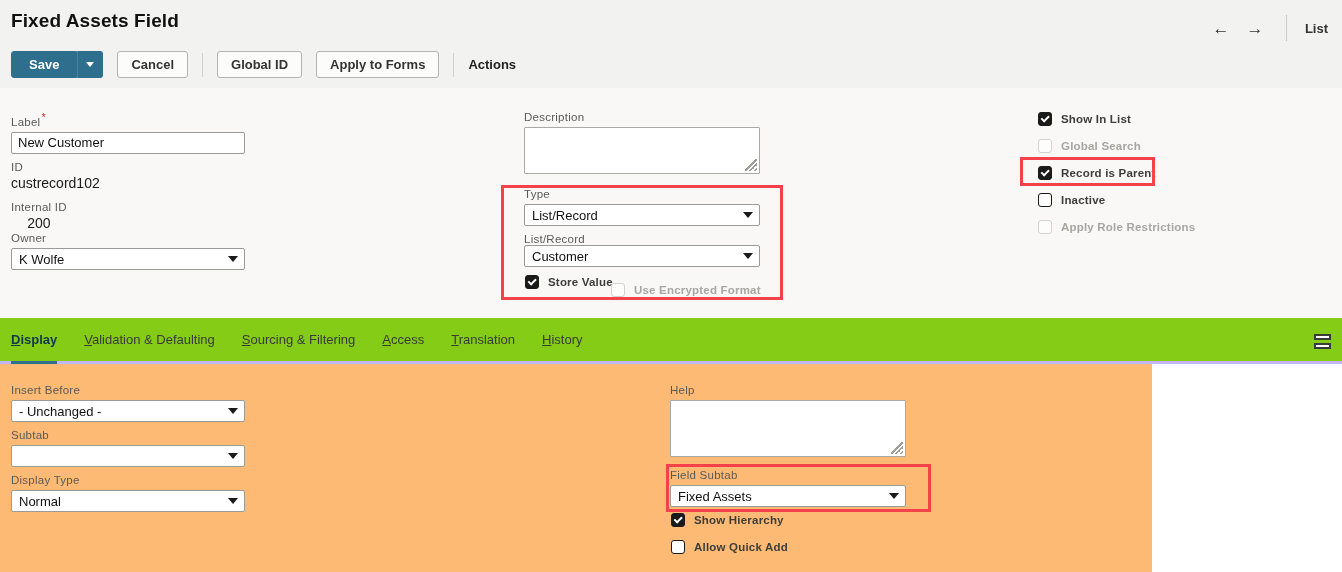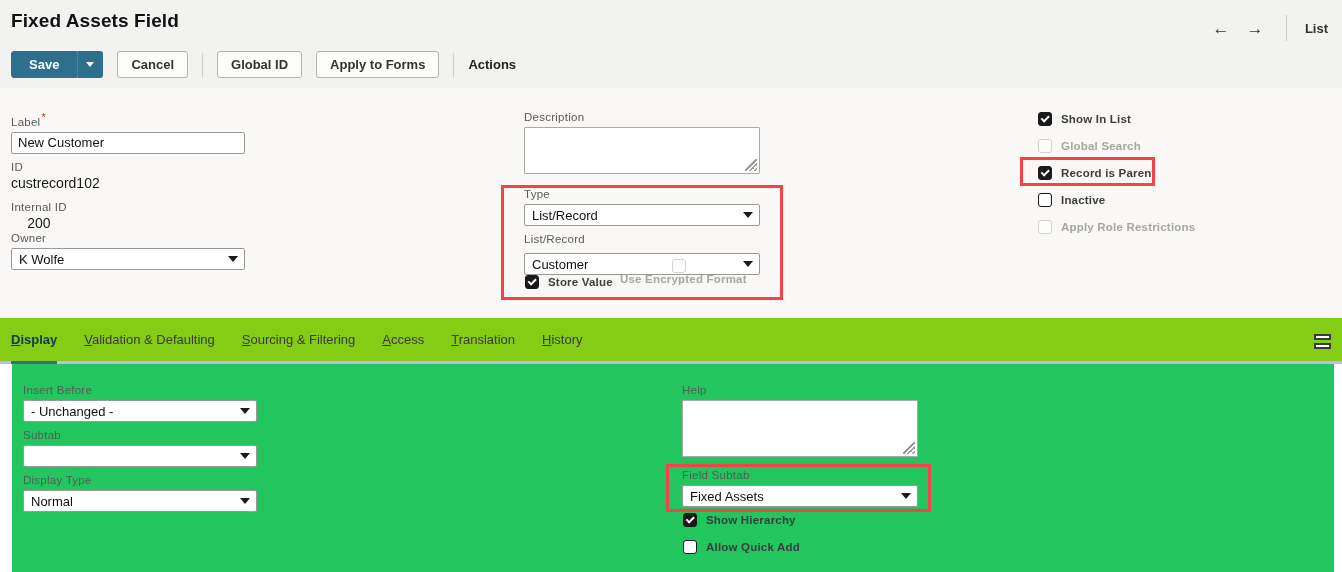--- a/index.html
+++ b/index.html
@@ -114,21 +114,21 @@
   .tab .u { text-decoration:underline; }
   .tab.active { color:#12384d; font-weight:bold; }
   .tab.active .bar { position:absolute; left:0; right:0; bottom:0; height:3px; background:#2e6f8e; }
   .layout-icon {
     position:absolute; right:11px; top:16px; width:17px; height:15px; cursor:pointer;
     display:flex; flex-direction:column; justify-content:space-between;
   }
   .layout-icon span { display:block; height:6px; border:2px solid #3a3a38; background:#fff; }
 
   
-  .lower { position:absolute; left:0; top:364px; width:1322px; height:208px; background:#22c55e;margin-left:12px; }
+  .lower { position:absolute; left:0; top:364px; width:1152px; height:208px; background:#fdba74; }
 </style>
 </head>
 <body>
 
 <div id="app">
 
   <div class="header">
     <div class="page-title">Fixed Assets Field</div>
 
     <div class="nav-right">
@@ -189,34 +189,34 @@
     <div style="position:absolute;left:524px;top:100px;width:236px;">
       <div class="fld-label">Type</div>
       <div class="selectbox" style="margin-top:4px;">
         <span>List/Record</span>
         <span class="caret-dark"></span>
       </div>
     </div>
 
     <div style="position:absolute;left:524px;top:145px;width:236px;">
       <div class="fld-label">List/Record</div>
-      <div class="selectbox" style="margin-top:8px;text-align:center;">
+      <div class="selectbox" style="margin-top:0;text-align:center;">
         <span>Customer</span>
         <span class="caret-dark"></span>
       </div>
     </div>
 
     <div class="cb-row" style="position:absolute;left:525px;top:187px;">
       <span class="cb on">
           <span class="tick"></span>
         </span>
       <span class="cb-lbl">Store Value</span>
     </div>
 
-    <div class="cb-row" style="position:absolute;left:611px;top:171px;flex-direction:column;">
+    <div class="cb-row" style="position:absolute;left:611px;top:195px;">
       <span class="cb dis"></span>
       <span class="cb-lbl dis">Use Encrypted Format</span>
     </div>
 
     <div class="cb-row" style="position:absolute;left:1038px;top:24px;">
       <span class="cb on">
           <span class="tick"></span>
         </span>
       <span class="cb-lbl">Show In List</span>
     </div>

